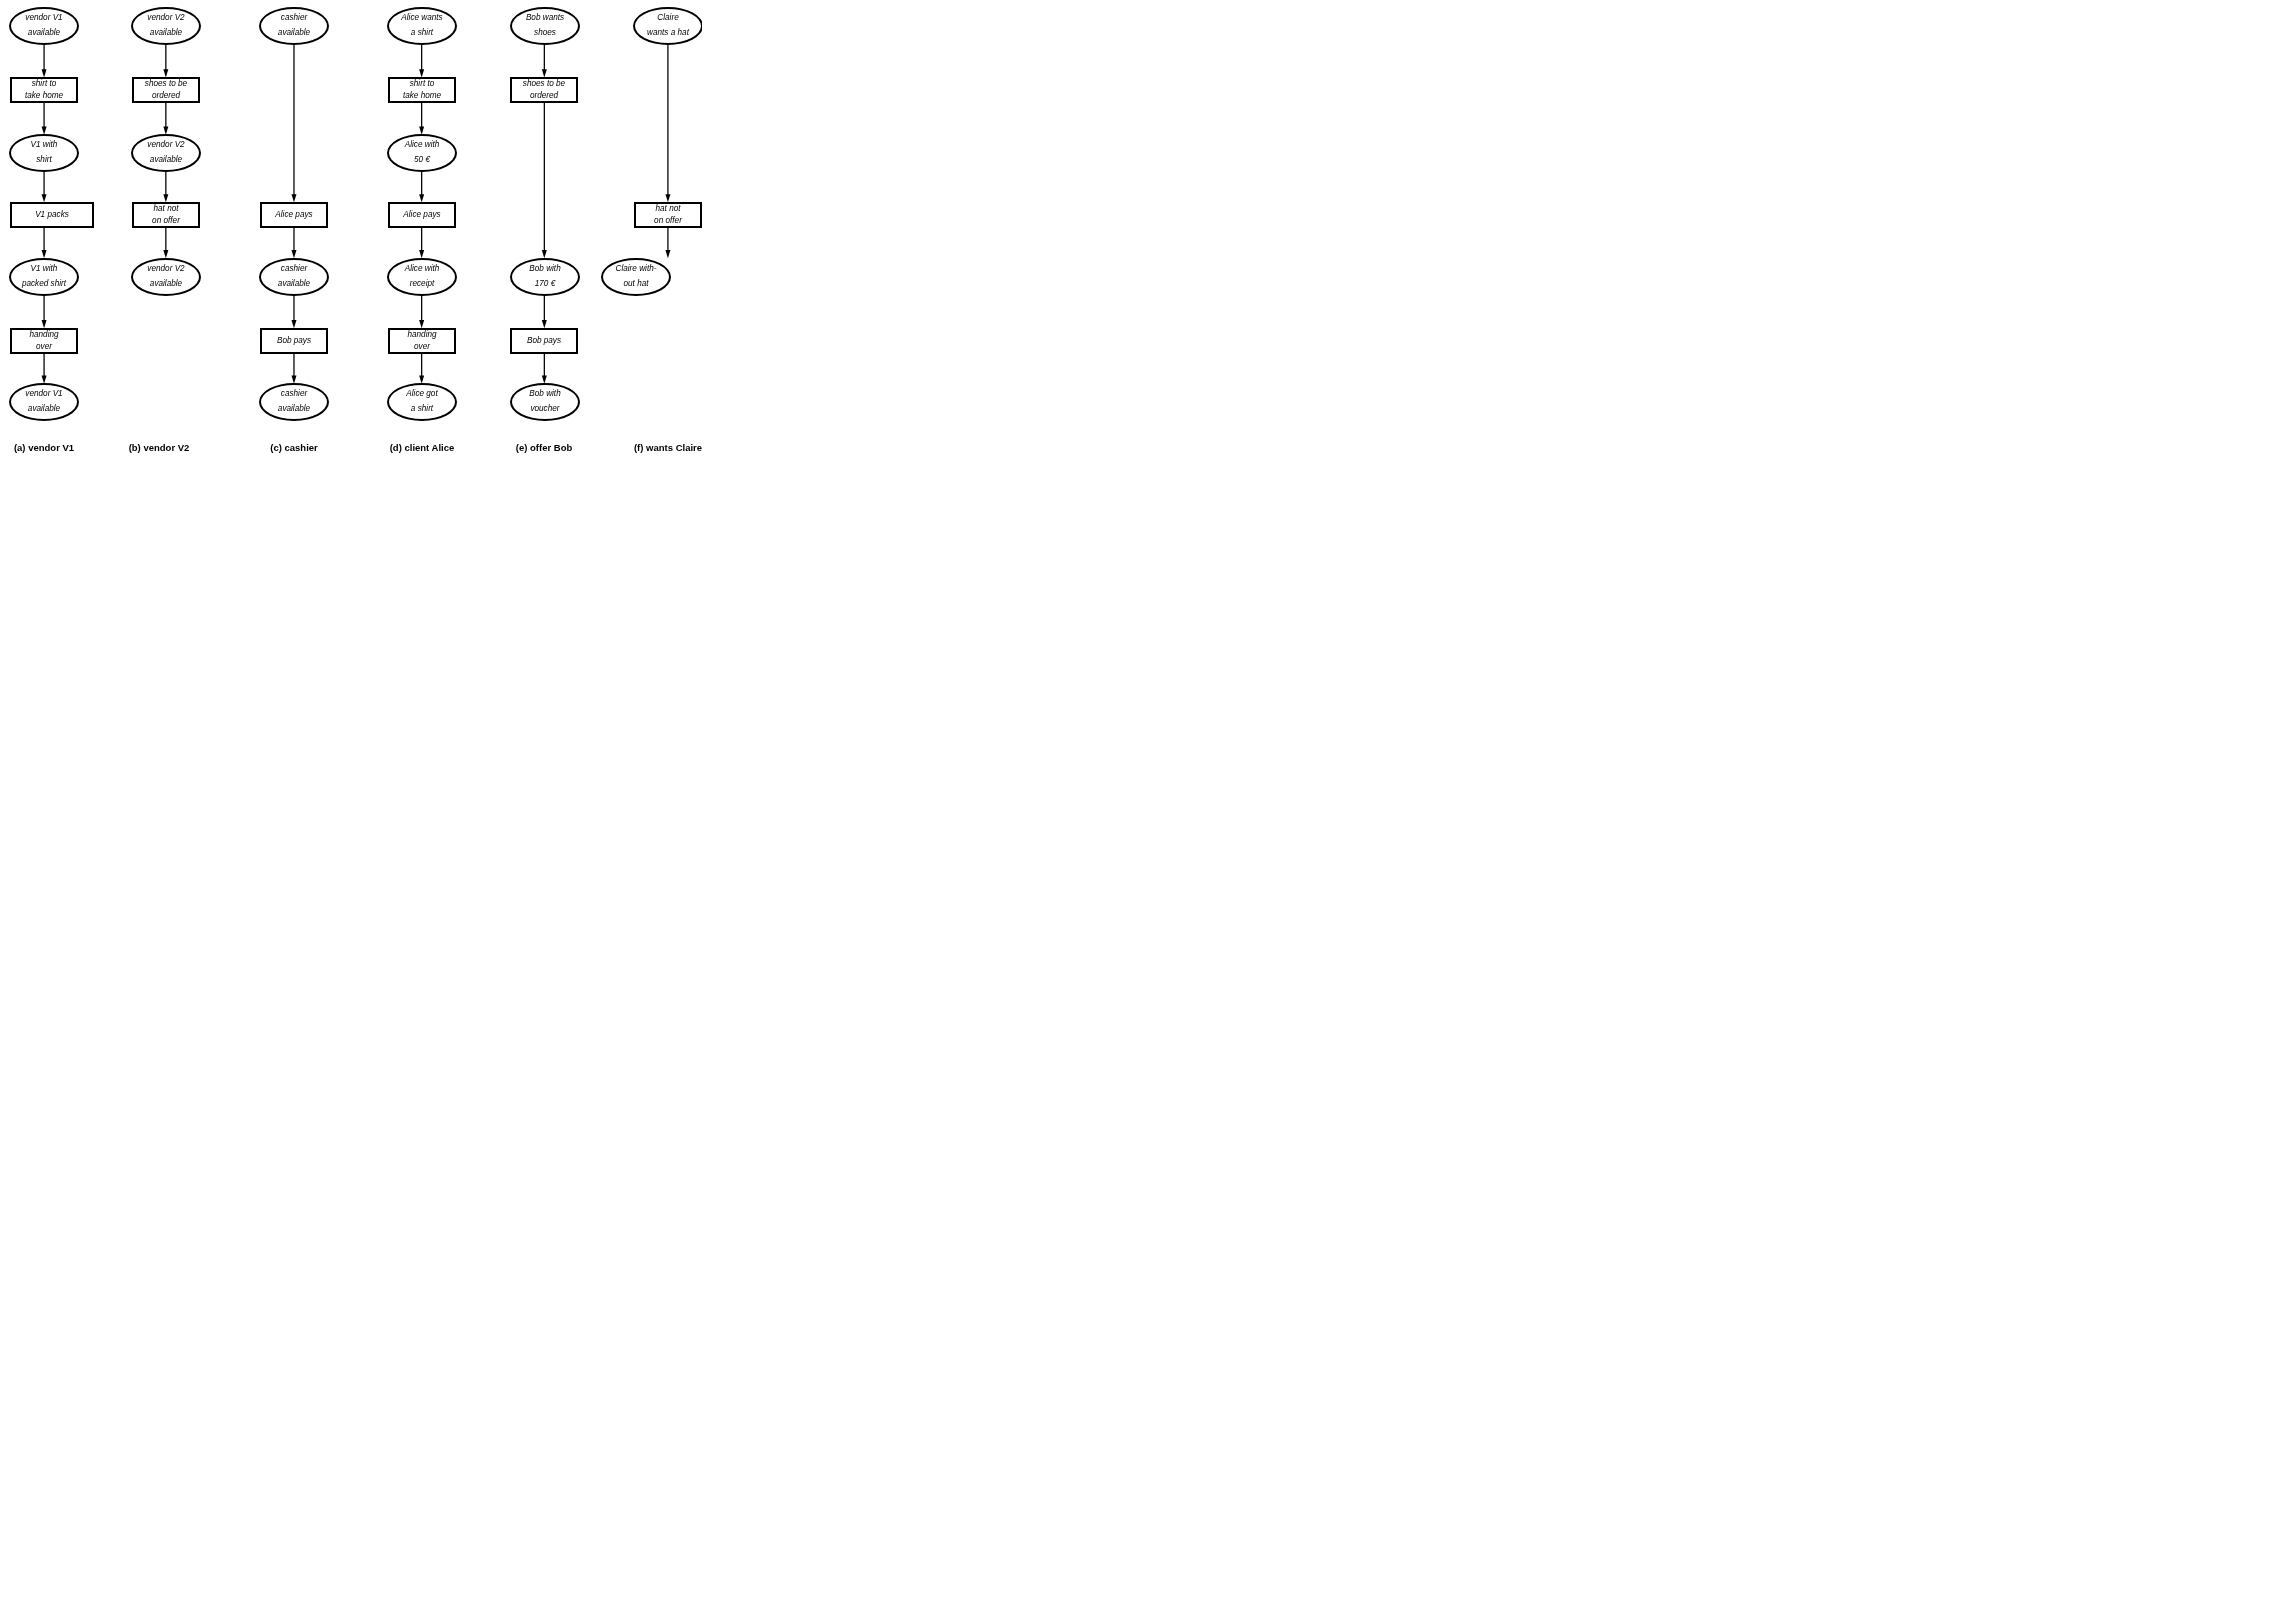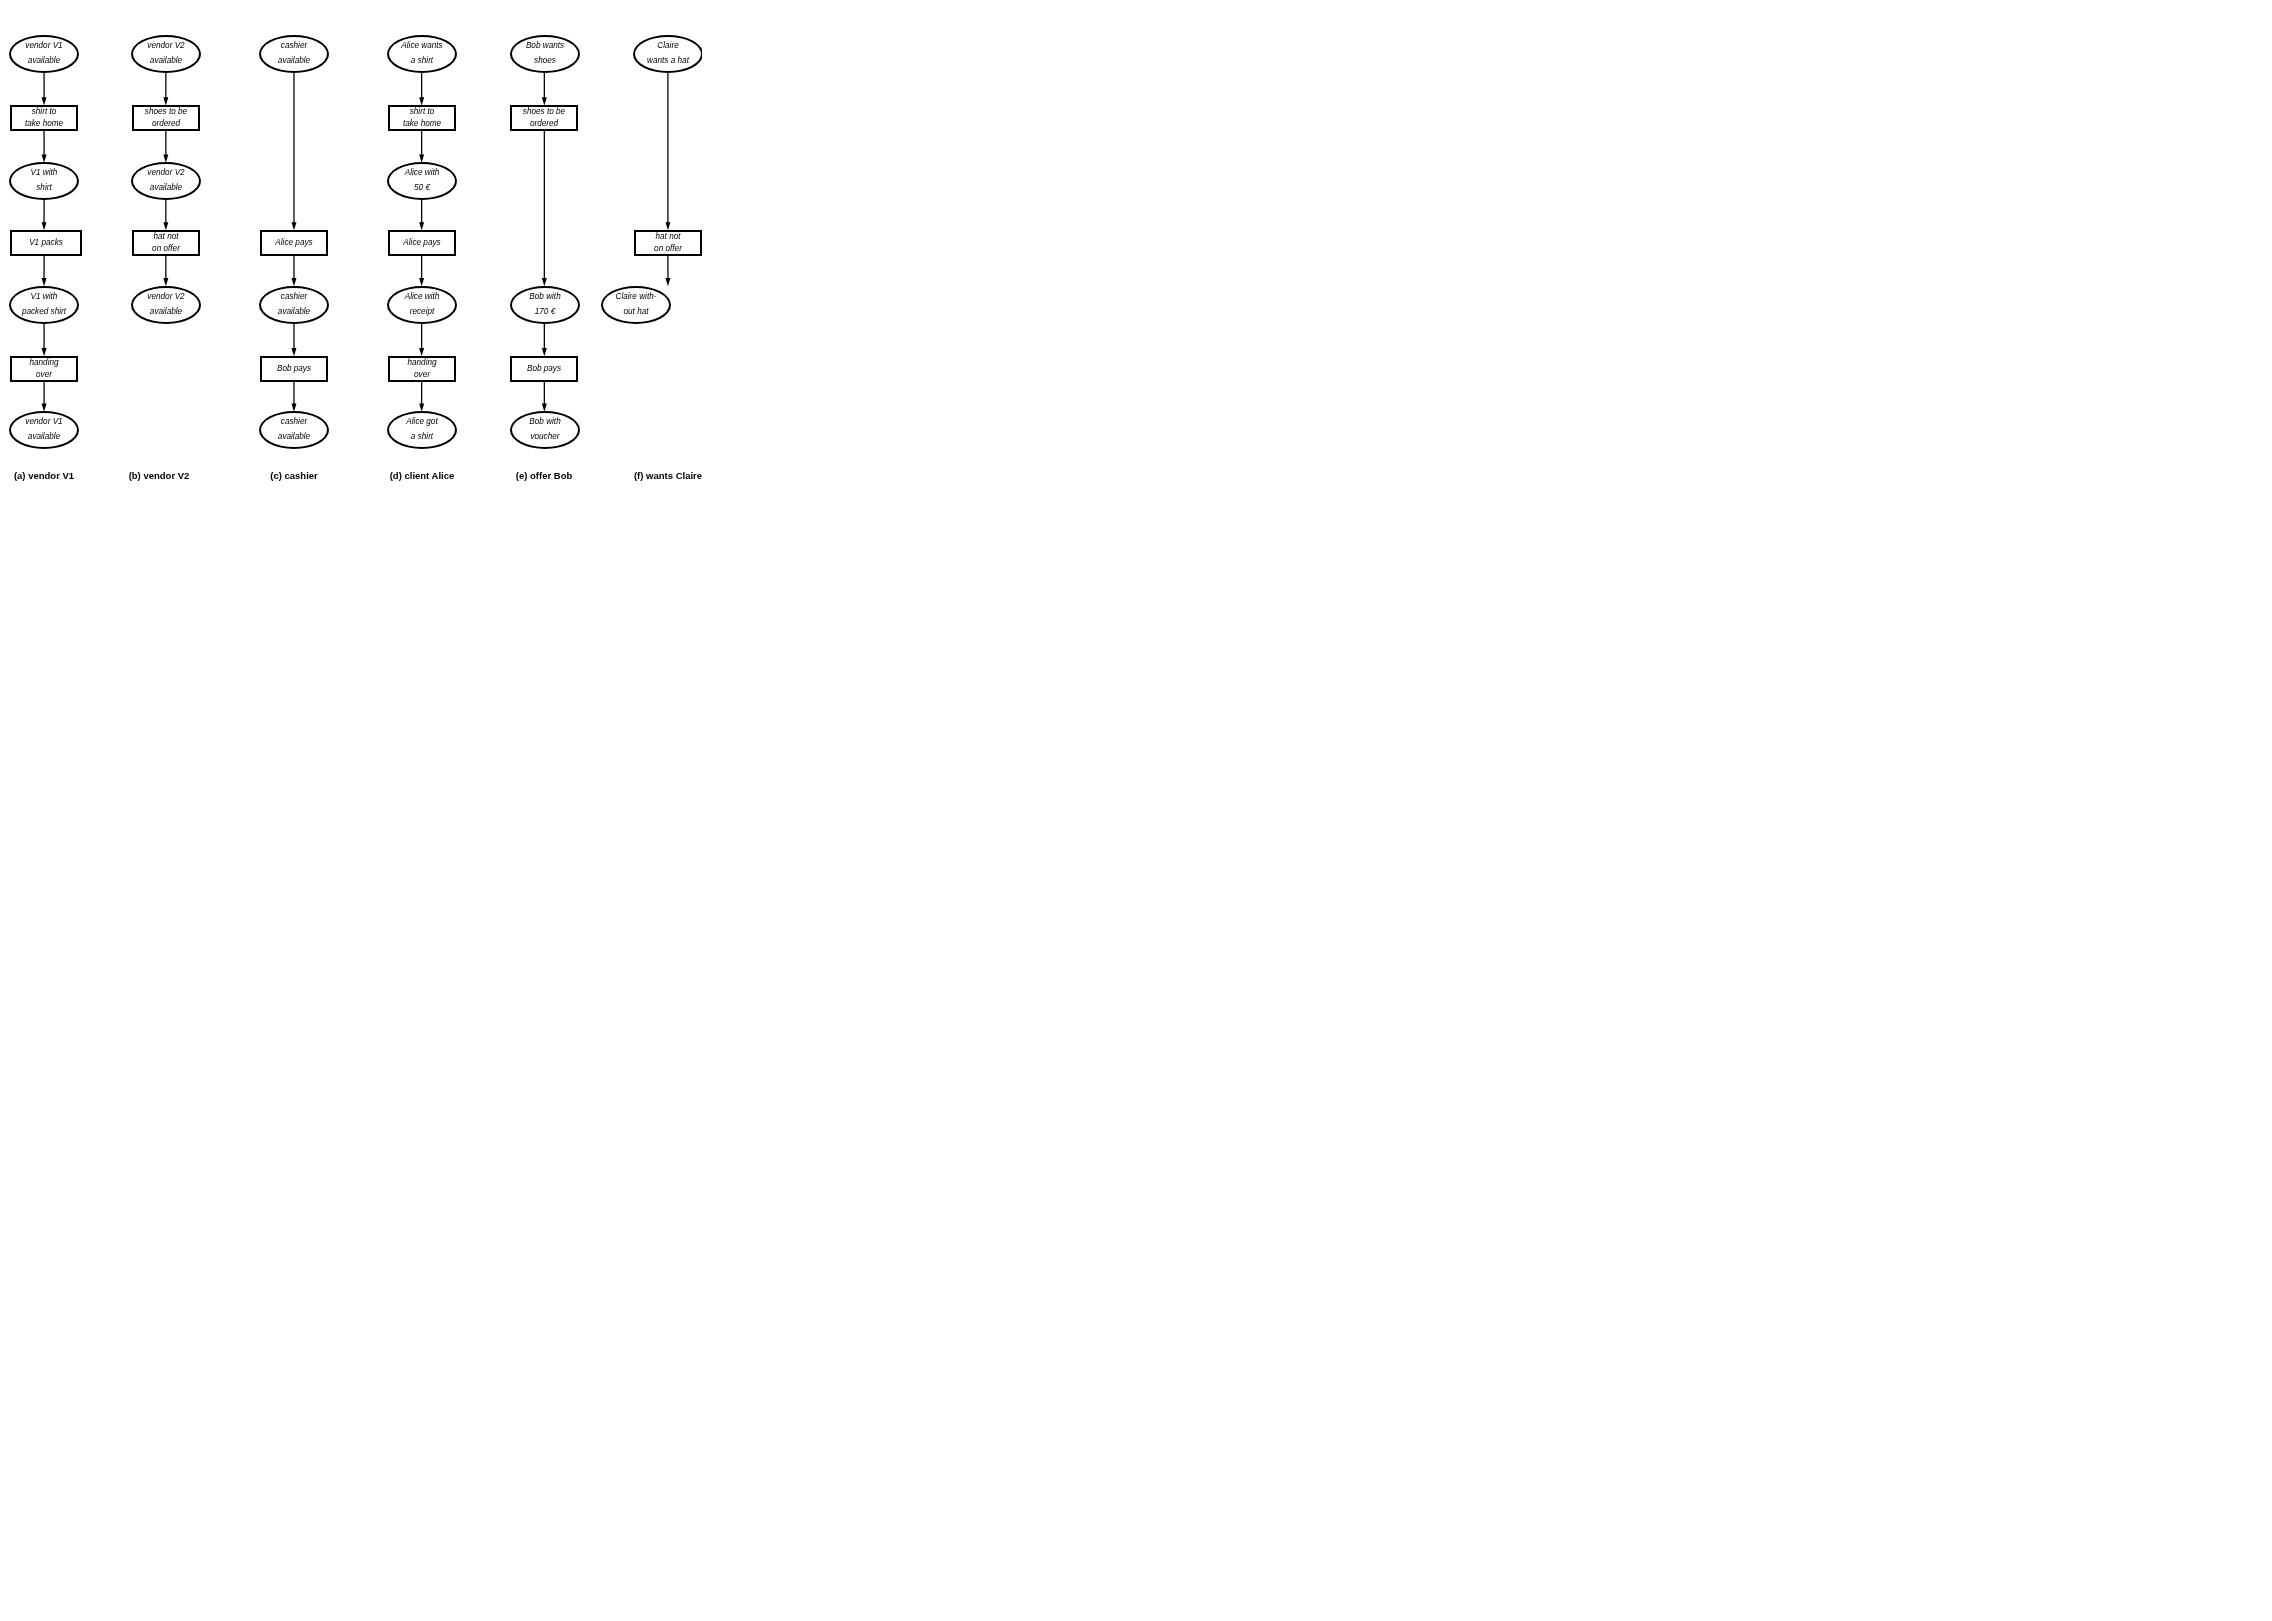--- a/index.html
+++ b/index.html
@@ -2,21 +2,20 @@
 <html style="font-size:7.3px"><head>
 <meta charset="utf-8">
 <style>
   html,body{margin:0;padding:0;background:#ffffff;}
   .canvas{
     position:relative;
     width:702px;height:462px;
     background:#ffffff;
     font-family:"Liberation Sans", sans-serif;
     overflow:hidden;
-    margin-top:28px;
   }
   .edges{position:absolute;left:0;top:0;width:702px;height:462px;}
   .nodes-layer,.captions-layer{position:absolute;left:0;top:0;width:0;height:0;}
   .node{
     position:absolute;
     box-sizing:border-box;
     display:flex;align-items:center;justify-content:center;
     text-align:center;
     white-space:pre-line;
     color:#000;
@@ -144,21 +143,21 @@
         <polygon points="1464.5,550 1475.5,550 1470,568" fill="#000000"></polygon>
       </g>
     </svg>
   <div class="nodes-layer">
       <div class="node ellipse" style="left: 9px; top: 6.8px; width: 70px; height: 38px;">vendor V1
 available</div>
       <div class="node rect" style="left: 10px; top: 77px; width: 68px; height: 26px;">shirt to
 take home</div>
       <div class="node ellipse" style="left: 9px; top: 134px; width: 70px; height: 38px;">V1 with
 shirt</div>
-      <div class="node rect" style="left: 10px; top: 202px; width: 72px; height: 26px;">V1 packs</div>
+      <div class="node rect" style="left: 10px; top: 202px; width: 84px; height: 26px;">V1 packs</div>
       <div class="node ellipse" style="left: 9px; top: 258px; width: 70px; height: 38px;">V1 with
 packed shirt</div>
       <div class="node rect" style="left: 10px; top: 328px; width: 68px; height: 26px;">handing
 over</div>
       <div class="node ellipse" style="left: 9px; top: 383px; width: 70px; height: 38px;">vendor V1
 available</div>
       <div class="node ellipse" style="left: 131px; top: 6.8px; width: 70px; height: 38px;">vendor V2
 available</div>
       <div class="node rect" style="left: 132px; top: 77px; width: 68px; height: 26px;">shoes to be
 ordered</div>

